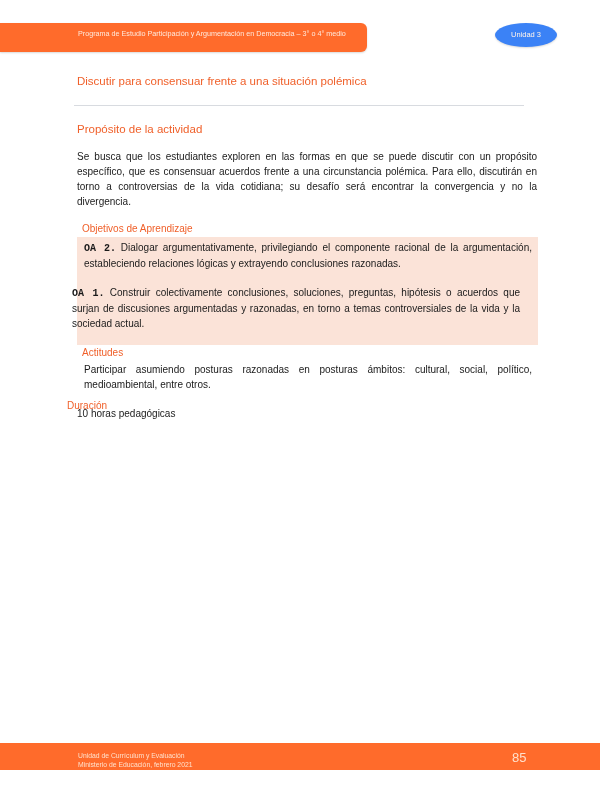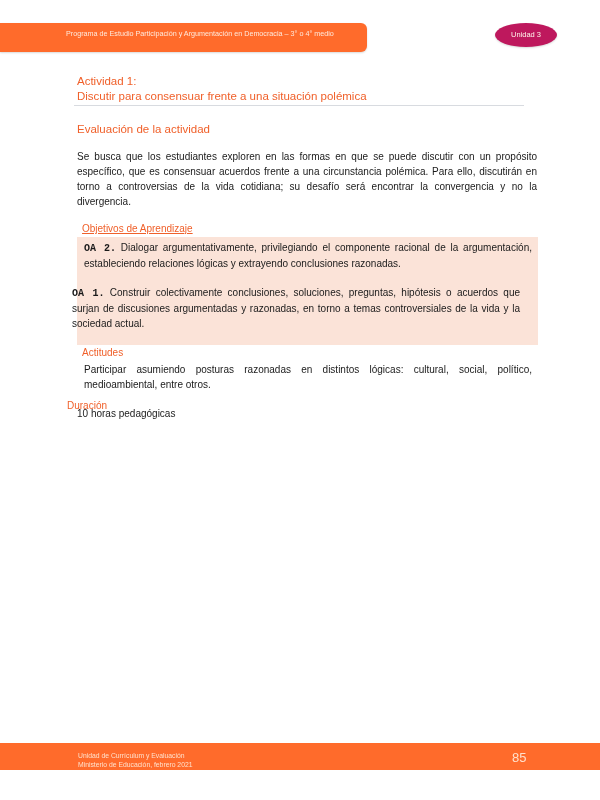--- a/index.html
+++ b/index.html
@@ -8,26 +8,26 @@
     background: #ffffff;
     font-family: "Liberation Sans", sans-serif;
     color: #1a1a1a;
   }
   .hdr-bar {
     position: absolute; left: 0; top: 23px; width: 367px; height: 29px;
     background: #ff6b2b; border-radius: 0 6px 6px 0;
     box-shadow: 0 1px 2px rgba(0,0,0,0.15);
   }
   .hdr-text {
-    position: absolute; left: 66px; top: 29px; color: #ffe9dc;
+    position: absolute; left: 78px; top: 29px; color: #ffe9dc;
     font-size: 7.2px; line-height: 9.5px; white-space: nowrap; text-align: right;
   }
   .unit-pill {
     position: absolute; left: 495px; top: 23px; width: 62px; height: 24px;
-    background: #be185d; border-radius: 50%;
+    background: #3b82f6; border-radius: 50%;
     color: #fff3ea; font-size: 7.5px; text-align: center; line-height: 24px;
     box-shadow: 0 1px 2px rgba(0,0,0,0.15);
   }
   .act-title {
     position: absolute; left: 77px; top: 74px; color: #f0602a;
     font-size: 11.5px; line-height: 15px;
   }
   .divider {
     position: absolute; left: 74px; top: 105px; width: 450px; height: 1px;
     background: #d8dbe0;
@@ -65,39 +65,38 @@
 </head>
 <body>
 
 <div class="hdr-bar"></div>
 <div class="hdr-text">
   <div>Programa de Estudio Participación y Argumentación en Democracia – 3° o 4° medio</div>
 </div>
 <div class="unit-pill">Unidad 3</div>
 
 <div class="act-title">
-  <div>Actividad 1:</div>
   <div>Discutir para consensuar frente a una situación polémica</div>
 </div>
 <div class="divider"></div>
 
-<div class="section-h" style="left:77px; top:122px;">Evaluación de la actividad</div>
+<div class="section-h" style="left:77px; top:122px;">Propósito de la actividad</div>
 <div class="para" style="left:77px; top:149px; width:460px;">Se busca que los estudiantes exploren en las formas en que se puede discutir con un propósito específico, que es consensuar acuerdos frente a una circunstancia polémica. Para ello, discutirán en torno a controversias de la vida cotidiana; su desafío será encontrar la convergencia y no la divergencia.</div>
 
-<div class="sub-h" style="left:82px; top:223px;text-decoration:underline;">Objetivos de Aprendizaje</div>
+<div class="sub-h" style="left:82px; top:223px;">Objetivos de Aprendizaje</div>
 <div class="pink-box"></div>
 <div class="oa" style="left:84px; top:240px; width:448px;">
   <b>OA 2.</b><span> Dialogar argumentativamente, privilegiando el componente racional de la argumentación, estableciendo relaciones lógicas y extrayendo conclusiones razonadas.</span>
 </div>
 <div class="oa" style="left:72px; top:285px; width:448px;">
   <b>OA 1.</b><span> Construir colectivamente conclusiones, soluciones, preguntas, hipótesis o acuerdos que surjan de discusiones argumentadas y razonadas, en torno a temas controversiales de la vida y la sociedad actual.</span>
 </div>
 
 <div class="sub-h" style="left:82px; top:347px;">Actitudes</div>
-<div class="para" style="left:84px; top:362px; width:448px;">Participar asumiendo posturas razonadas en distintos lógicas: cultural, social, político, medioambiental, entre otros.</div>
+<div class="para" style="left:84px; top:362px; width:448px;">Participar asumiendo posturas razonadas en posturas ámbitos: cultural, social, político, medioambiental, entre otros.</div>
 
 <div class="sub-h" style="left:67px; top:400px;">Duración</div>
 <div class="para" style="left:77px; top:406px; width:300px;">10 horas pedagógicas</div>
 
 <div class="ftr-bar"></div>
 <div class="ftr-text">
   <div>Unidad de Currículum y Evaluación</div>
   <div>Ministerio de Educación, febrero 2021</div>
 </div>
 <div class="page-num">85</div>

